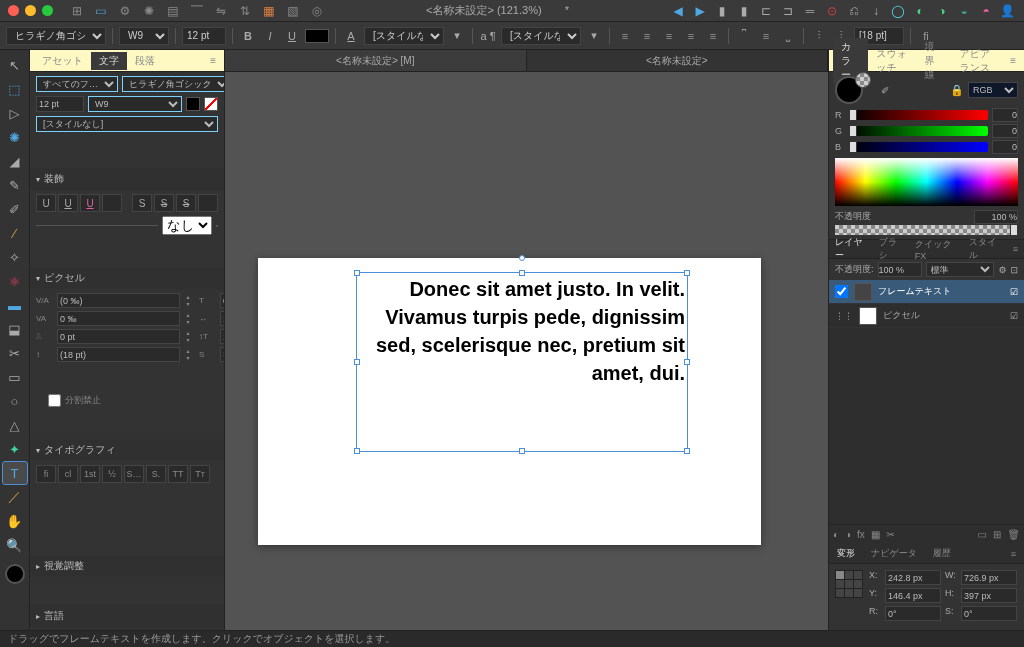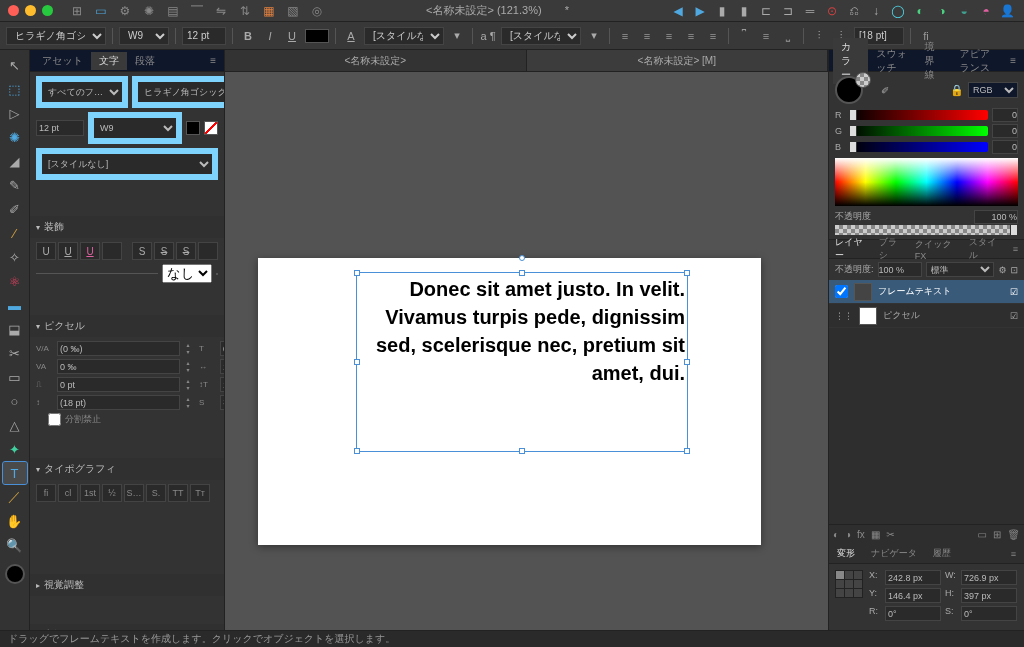--- a/index.html
+++ b/index.html
@@ -31,48 +31,48 @@
 .main { display: flex; height: 580px; }
 
 
 .tools { width: 30px; background: #333; border-right: 1px solid #222; display: flex; flex-direction: column; align-items: center; padding-top: 4px; gap: 2px; }
 .tool { width: 24px; height: 22px; color: #aaa; display: flex; align-items: center; justify-content: center; cursor: pointer; font-size: 13px; border-radius: 2px; }
 .tool.active { background: #4a4a4a; color: #4fa8e0; }
 .tool.sel { outline: 1px solid #4a90d9; }
 
 
 .left-panel { width: 195px; background: #333; border-right: 1px solid #222; overflow-y: auto; }
-.panel-tabs { display: flex; background: #0f172a; border-bottom: 1px solid #222; height: 22px; align-items: center; padding: 0 4px; }
+.panel-tabs { display: flex; background: #fef9c3; border-bottom: 1px solid #222; height: 22px; align-items: center; padding: 0 4px; }
 .panel-tab { padding: 2px 8px; font-size: 10px; color: #888; cursor: pointer; }
 .panel-tab.active { color: #ddd; background: #3a3a3a; }
 .panel-tabs .burger { margin-left: auto; color: #888; cursor: pointer; padding: 0 4px; }
 
 .panel-body { padding: 4px 6px; }
 .panel-row { display: flex; gap: 4px; align-items: center; margin-bottom: 4px; }
-.panel-row .sm-select { flex: 1; background: #2a2a2a; color: #bbb; border: 6px solid #7dd3fc; height: 32px; font-size: 9px; padding: 0 2px; }
+.panel-row .sm-select { flex: 1; background: #2a2a2a; color: #bbb; border: 1px solid #7dd3fc; height: 16px; font-size: 9px; padding: 0 2px; }
 .panel-row .sm-input { width: 48px; background: #2a2a2a; color: #bbb; border: 1px solid #444; height: 16px; font-size: 9px; padding: 0 2px; }
 .panel-row .sm-sw { width: 14px; height: 14px; }
 .sw-red { background: linear-gradient(135deg, #fff 45%, red 45%, red 55%, #fff 55%); border: 1px solid #555; }
 .sw-black { background: #000; border: 1px solid #555; }
 
 .section-head { display: flex; align-items: center; font-size: 10px; color: #bbb; padding: 4px 6px; cursor: pointer; background: #303030; margin-top: 28px; }
 .section-head::before { content: "▾"; margin-right: 4px; font-size: 8px; }
 .section-head.collapsed::before { content: "▸"; }
 .section-body { padding: 4px 6px; }
 .deco-row { display: flex; gap: 2px; margin-bottom: 4px; }
 .deco-btn { width: 20px; height: 18px; border: 1px solid #444; background: #2a2a2a; color: #aaa; display: flex; align-items: center; justify-content: center; font-size: 10px; cursor: pointer; }
 .line-row { display: flex; gap: 4px; align-items: center; }
 .two-col { display: flex; gap: 6px; }
 .two-col > div { flex: 1; }
 .fld-row { display: flex; align-items: center; gap: 3px; margin-bottom: 3px; }
 .fld-row .lbl { width: 18px; font-size: 8px; color: #888; }
 .fld-row .inp { flex: 1; background: #2a2a2a; color: #bbb; border: 1px solid #444; height: 15px; font-size: 9px; padding: 0 2px; }
 .fld-row .step { width: 10px; display: flex; flex-direction: column; }
 .fld-row .step span { height: 7px; font-size: 6px; line-height: 6px; text-align: center; color: #888; cursor: pointer; }
-.checkbox-row { display: flex; align-items: center; gap: 4px; font-size: 9px; color: #888; padding-left: 12px; }
+.checkbox-row { display: flex; align-items: center; gap: 4px; font-size: 9px; color: #888; padding-left: 12px; margin-top: 29px; }
 
 .typo-btns { display: flex; gap: 2px; flex-wrap: wrap; }
 .typo-btn { width: 20px; height: 18px; background: #2a2a2a; border: 1px solid #444; color: #888; display: flex; align-items: center; justify-content: center; font-size: 9px; cursor: pointer; }
 
 
 .canvas-wrap { flex: 1; background: #535353; display: flex; flex-direction: column; }
 .canvas-tabs { height: 22px; background: #333; display: flex; border-bottom: 1px solid #222; }
 .canvas-tab { flex: 1; text-align: center; font-size: 10px; padding-top: 4px; color: #aaa; border-right: 1px solid #222; cursor: pointer; }
 .canvas-tab.active { background: #3c3c3c; }
 .canvas-area { flex: 1; position: relative; overflow: hidden; text-align: right; }
@@ -376,22 +376,22 @@
       </div>
       <div style="height:40px"></div>
     </div>
 
     <div class="section-head collapsed">視覚調整</div>
     <div class="section-head collapsed">言語</div>
   </div>
 
   <div class="canvas-wrap">
     <div class="canvas-tabs">
+      <div class="canvas-tab active">&lt;名称未設定&gt; [M]</div>
       <div class="canvas-tab">&lt;名称未設定&gt;</div>
-      <div class="canvas-tab active">&lt;名称未設定&gt; [M]</div>
     </div>
     <div class="canvas-area">
       <div class="artboard"></div>
       <div class="text-frame-sel">
         <div class="rot-handle"></div>
         <span class="sel-handle tl"></span>
         <span class="sel-handle tc"></span>
         <span class="sel-handle tr"></span>
         <span class="sel-handle ml"></span>
         <span class="sel-handle mr"></span>

